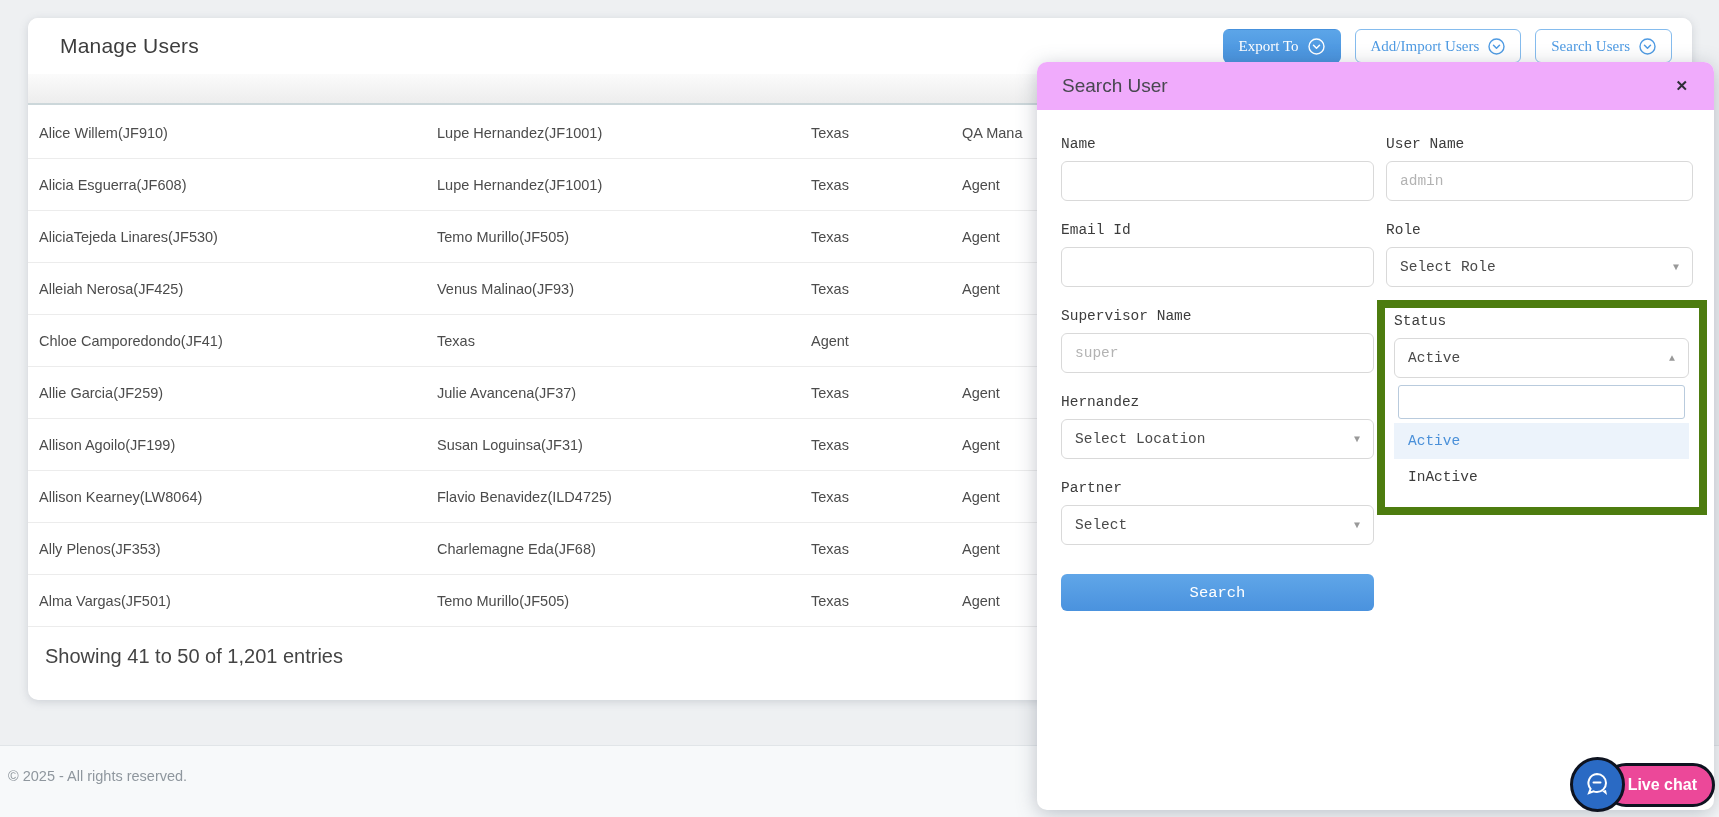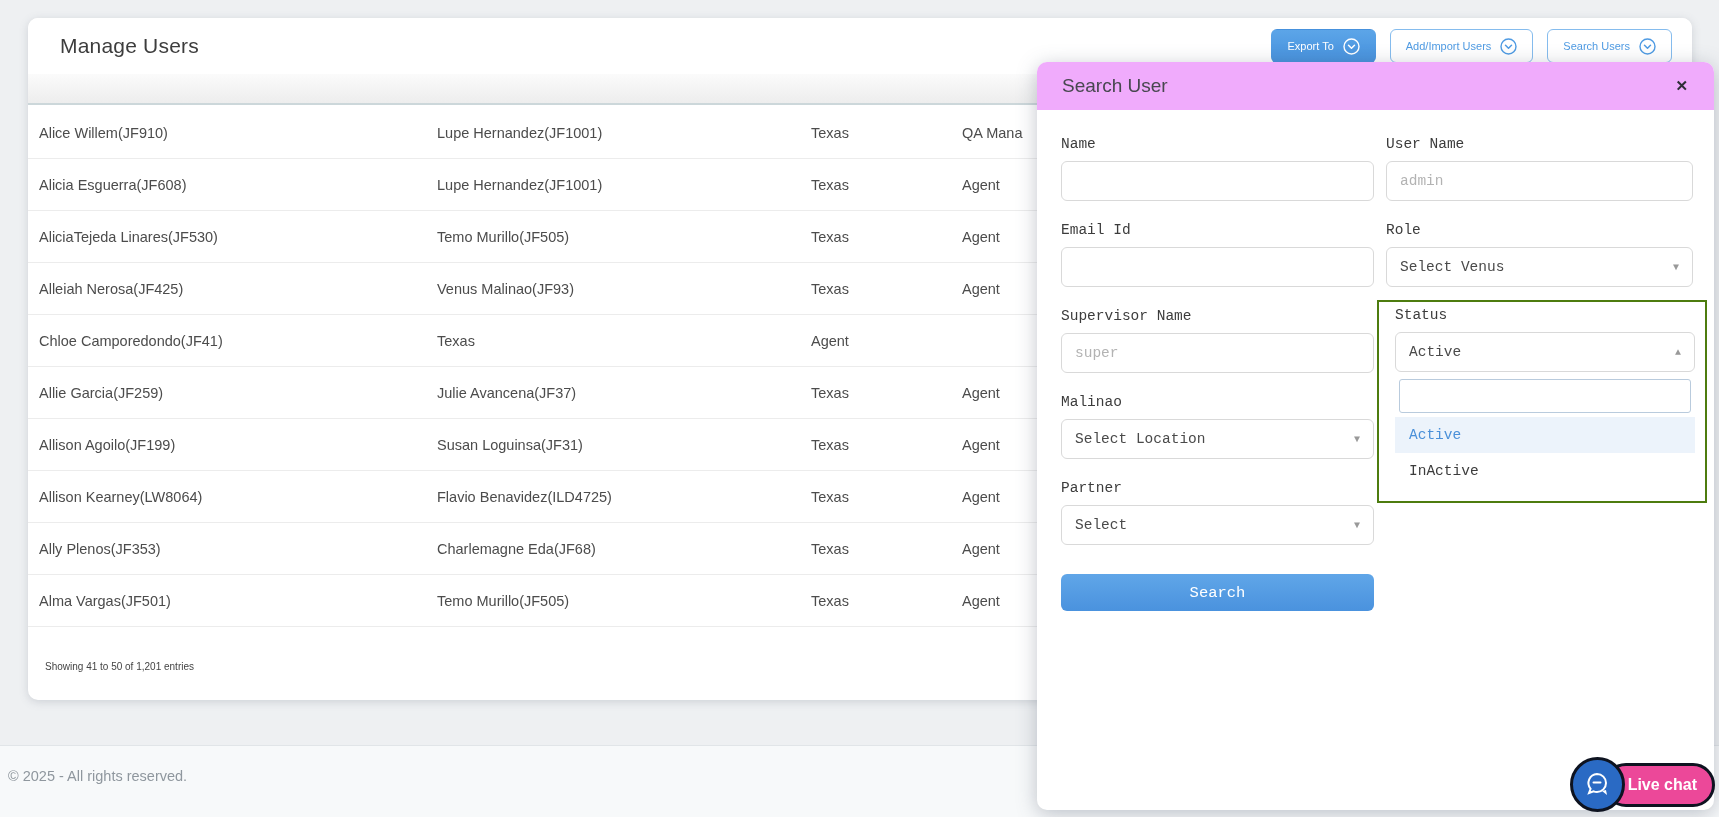--- a/index.html
+++ b/index.html
@@ -7,34 +7,34 @@
   .page { position:relative; width:1719px; height:817px; background:#eef0f2; overflow:hidden; }
 
   
   .card { position:absolute; left:28px; top:18px; width:1664px; height:682px;
           background:#fff; border-radius:10px; box-shadow:0 2px 8px rgba(110,120,135,.25); }
   .card-header { height:56px; display:flex; align-items:center; justify-content:space-between;
                  padding:0 20px 0 32px; background:#fff; border-radius:10px 10px 0 0; }
   .page-title { font-size:21px; font-weight:500; color:#3d3d3d; letter-spacing:.2px; }
   .header-buttons { display:flex; gap:14px; align-items:center; }
   .btn { display:inline-flex; align-items:center; gap:9px; height:34px; padding:0 15px;
-         border-radius:6px; font-size:11px; cursor:pointer; border:1px solid transparent; background:none; font-family:Liberation Sans, sans-serif; }
+         border-radius:6px; font-size:15px; cursor:pointer; border:1px solid transparent; background:none; font-family:Liberation Serif, serif; }
   .btn svg { display:block; }
   .btn-primary { background:linear-gradient(180deg,#5ca5e8,#4691dd); color:#fff; }
   .btn-outline { background:#fff; border:1px solid #85bcee; color:#4f9be3; }
 
   .table-strip { height:31px; background:linear-gradient(180deg,#fbfbfb,#ededed);
                  border-bottom:2px solid #ccd7da; }
 
   .table { margin-top:2px; }
   .t-row { display:grid; grid-template-columns:398px 374px 151px 1fr; align-items:center;
            height:52px; padding-left:11px; border-bottom:1px solid #ececec; }
   .t-cell { font-size:14.5px; color:#4c4c4c; white-space:nowrap; overflow:hidden; }
 
-  .summary { margin-top:34px; padding-left:17px; font-size:10px; color:#444; }
+  .summary { margin-top:18px; padding-left:17px; font-size:20px; color:#444; }
 
   
   .footer-bar { position:absolute; left:0; top:745px; width:1719px; height:72px;
                 background:#f7f9fa; border-top:1px solid #e1e5e8; }
   .copyright { position:absolute; left:8px; top:22px; font-size:14.5px; color:#8f979e; }
 
   
   .panel { position:absolute; left:1037px; top:62px; width:677px; height:748px;
            background:#fff; border-radius:10px; box-shadow:0 4px 20px rgba(80,90,110,.35); z-index:5; }
   .panel-header { height:48px; background:#f0abfc; border-radius:10px 10px 0 0;
@@ -48,21 +48,21 @@
             font-size:14.5px; color:#444; background:#fff; font-family:inherit; outline:none; }
   .finput::placeholder { color:#b3b3b3; }
   .fselect { width:100%; height:40px; border:1px solid #d9d9d9; border-radius:6px; padding:0 13px;
              display:flex; align-items:center; justify-content:space-between; font-size:14.5px; color:#4a4a4a;
              background:#fff; cursor:pointer; }
   .caret { font-size:10px; color:#999; }
   .search-btn { width:100%; height:37px; margin-top:8px; border:none; border-radius:6px; cursor:pointer;
                 background:linear-gradient(180deg,#60a6e8,#4a92de); color:#fff; font-size:15.5px; font-family:inherit; }
 
   
-  .status-outline { border:2px solid #4d7c0f; padding:5px 10px 12px 16px; margin:-8px -14px 16px -9px; }
+  .status-outline { border:8px solid #4d7c0f; padding:5px 10px 12px 9px; margin:-8px -14px 16px -9px; }
   .status-select { margin-bottom:7px; }
   .dropdown { background:#fff; }
   .filter-input { display:block; width:calc(100% - 8px); margin:0 4px 4px 4px; height:34px;
                   border:1px solid #b9cbdd; border-radius:3px; padding:0 10px; font-size:14px; font-family:inherit; outline:none; }
   .opt { padding:10px 14px; font-size:14.5px; color:#3c3c3c; cursor:pointer; }
   .opt.selected { background:#ecf3fb; color:#4a90d9; }
 
   
   .live-chat { position:absolute; left:1570px; top:757px; width:145px; height:56px; z-index:9; cursor:pointer; }
   .chat-pill { position:absolute; left:34px; top:6px; height:44px; right:0; border-radius:22px;
@@ -190,21 +190,21 @@
         </div>
         <div class="fgroup">
           <label class="flabel">Email Id</label>
           <input class="finput" type="text" style="">
         </div>
         <div class="fgroup">
           <label class="flabel">Supervisor Name</label>
           <input class="finput" type="text" placeholder="super" style="">
         </div>
         <div class="fgroup">
-          <label class="flabel">Malinao</label>
+          <label class="flabel">Hernandez</label>
           <div class="fselect">
             <span>Select Location</span>
             <span class="caret">▼</span>
           </div>
         </div>
         <div class="fgroup">
           <label class="flabel">Partner</label>
           <div class="fselect">
             <span>Select</span>
             <span class="caret">▼</span>
@@ -214,21 +214,21 @@
       </div>
 
       <div>
         <div class="fgroup">
           <label class="flabel">User Name</label>
           <input class="finput" type="text" placeholder="admin" style="">
         </div>
         <div class="fgroup">
           <label class="flabel">Role</label>
           <div class="fselect">
-            <span>Select Venus</span>
+            <span>Select Role</span>
             <span class="caret">▼</span>
           </div>
         </div>
 
         <div class="status-outline">
           <div>
             <label class="flabel">Status</label>
             <div class="fselect status-select">
               <span>Active</span>
               <span class="caret">▲</span>

